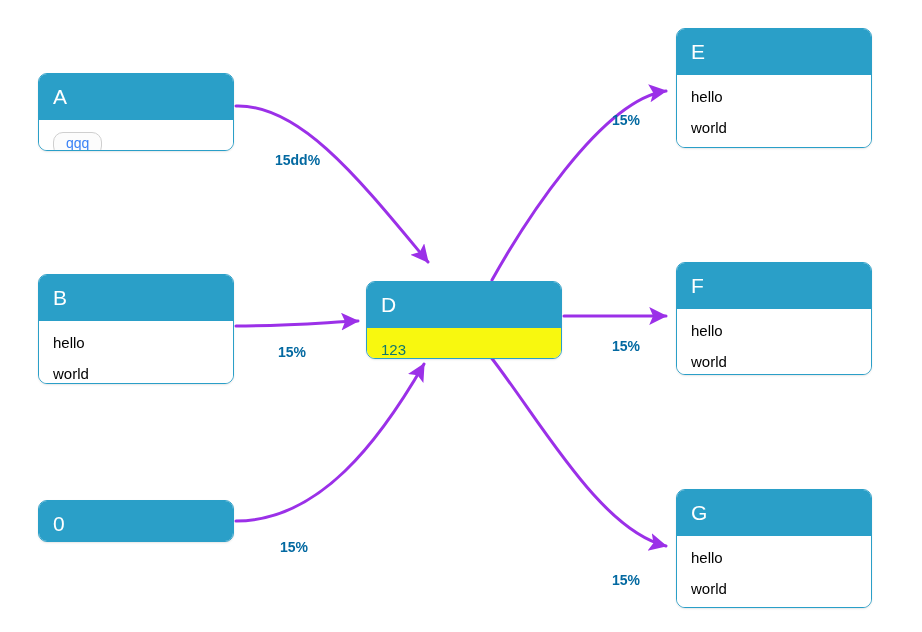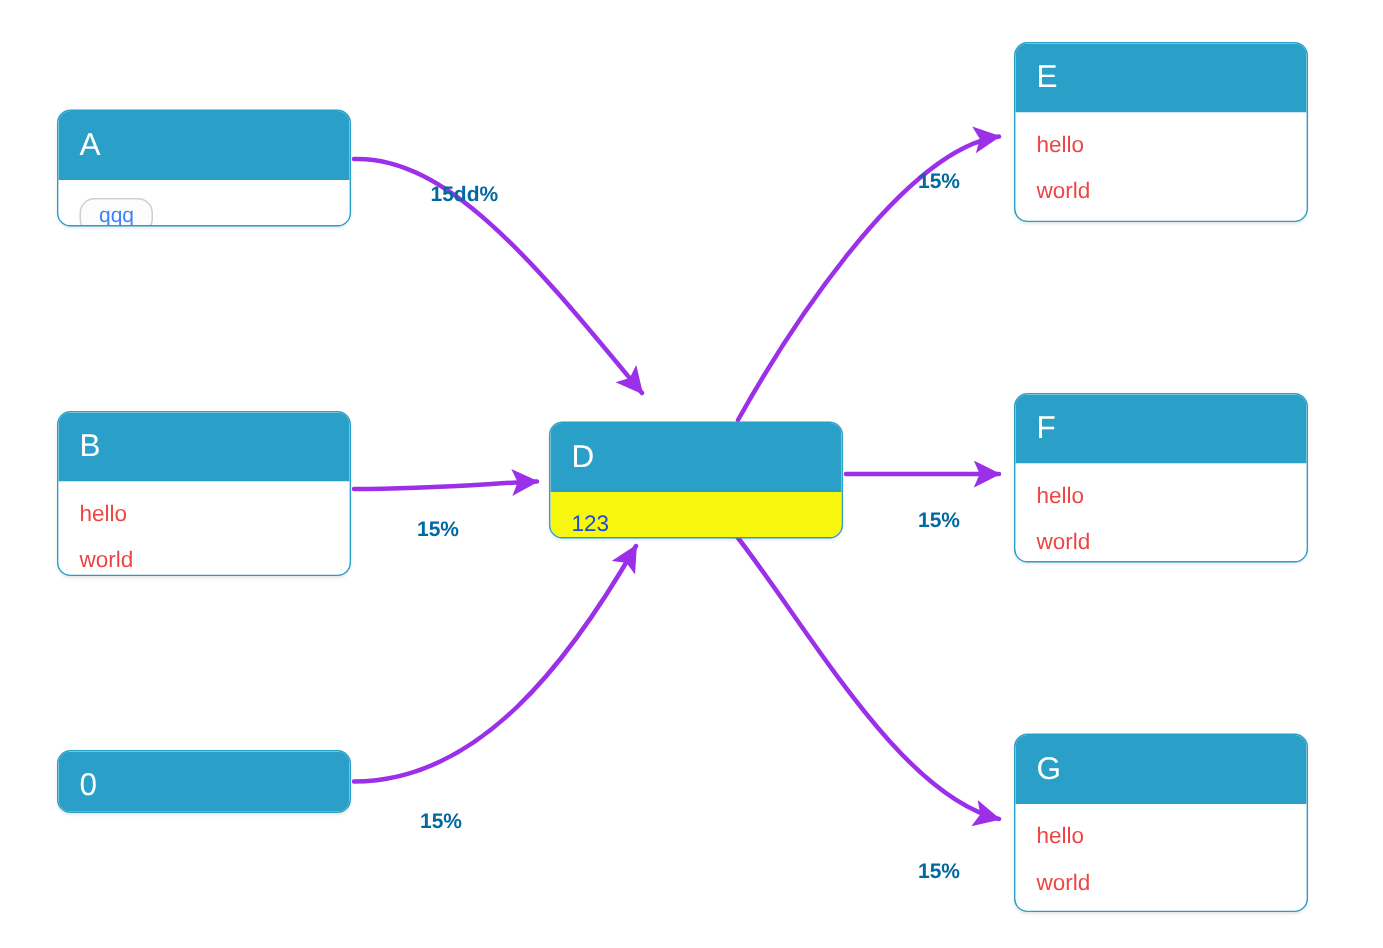--- a/index.html
+++ b/index.html
@@ -47,26 +47,26 @@
   }
   .node-body {
     background: #ffffff;
     padding: 6px 0 8px 0;
   }
   .node-body.highlight {
     background: #f8f80f;
   }
   .row {
     font-size: 15px;
-    color: #ef4444;
+    color: #000000;
     padding: 7px 14px;
     line-height: 1.15;
   }
   .row.green {
-    color: #1d4ed8;
+    color: #0f766e;
   }
   .badge-row {
     padding: 6px 14px 8px 14px;
   }
   .badge {
     display: inline-block;
     border: 1px solid #cfcfcf;
     border-radius: 10px;
     background: #fcfcfc;
     color: #3b82f6;
@@ -143,21 +143,21 @@
       </div>
       <div class="node" style="left: 676px; top: 489px; width: 196px; height: 119px;">
         <div class="node-header">G</div>
         <div class="node-body">
           <div class="row">hello</div>
           <div class="row">world</div>
         </div>
       </div>
     </div>
   <div id="labels-group">
-      <div class="edge-label" style="left: 275px; top: 122px; margin-left: 12px;">15dd%</div>
+      <div class="edge-label" style="left: 275px; top: 153px;">15dd%</div>
       <div class="edge-label" style="left: 278px; top: 345px;">15%</div>
       <div class="edge-label" style="left: 280px; top: 540px;">15%</div>
       <div class="edge-label" style="left: 612px; top: 113px;">15%</div>
       <div class="edge-label" style="left: 612px; top: 339px;">15%</div>
       <div class="edge-label" style="left: 612px; top: 573px;">15%</div>
     </div>
 
 </div>
 
 </body></html>

